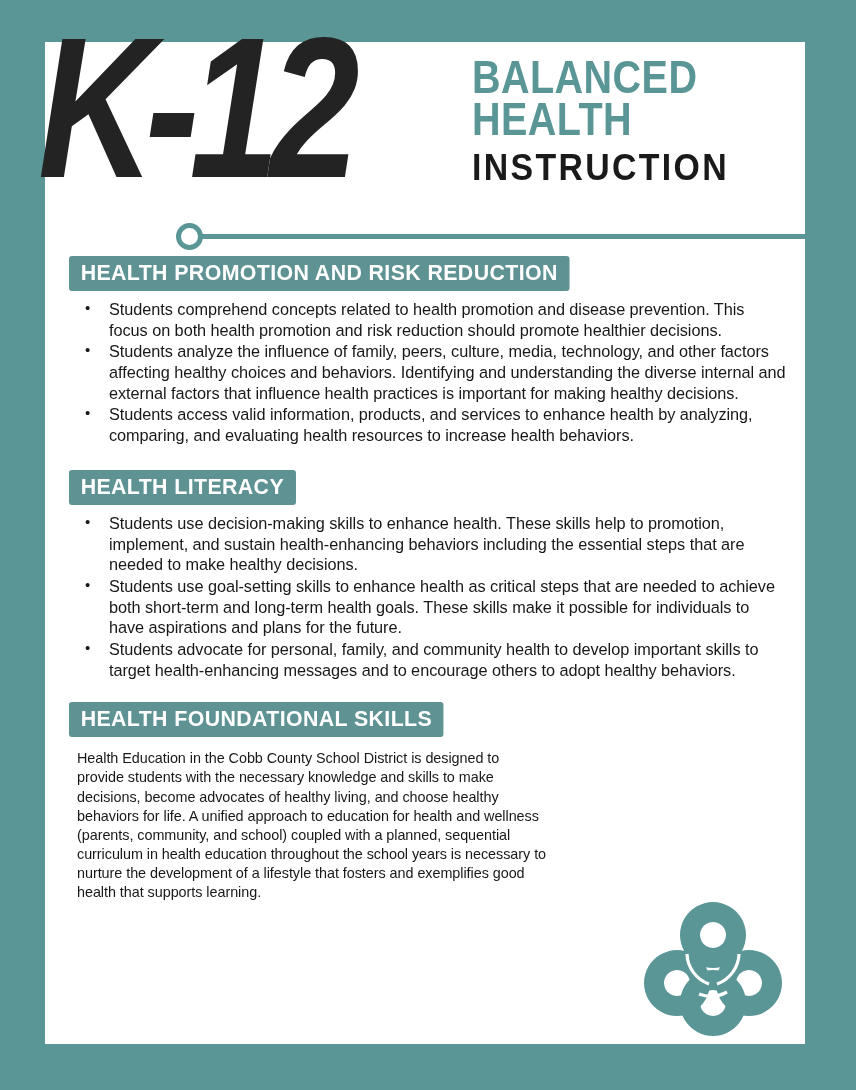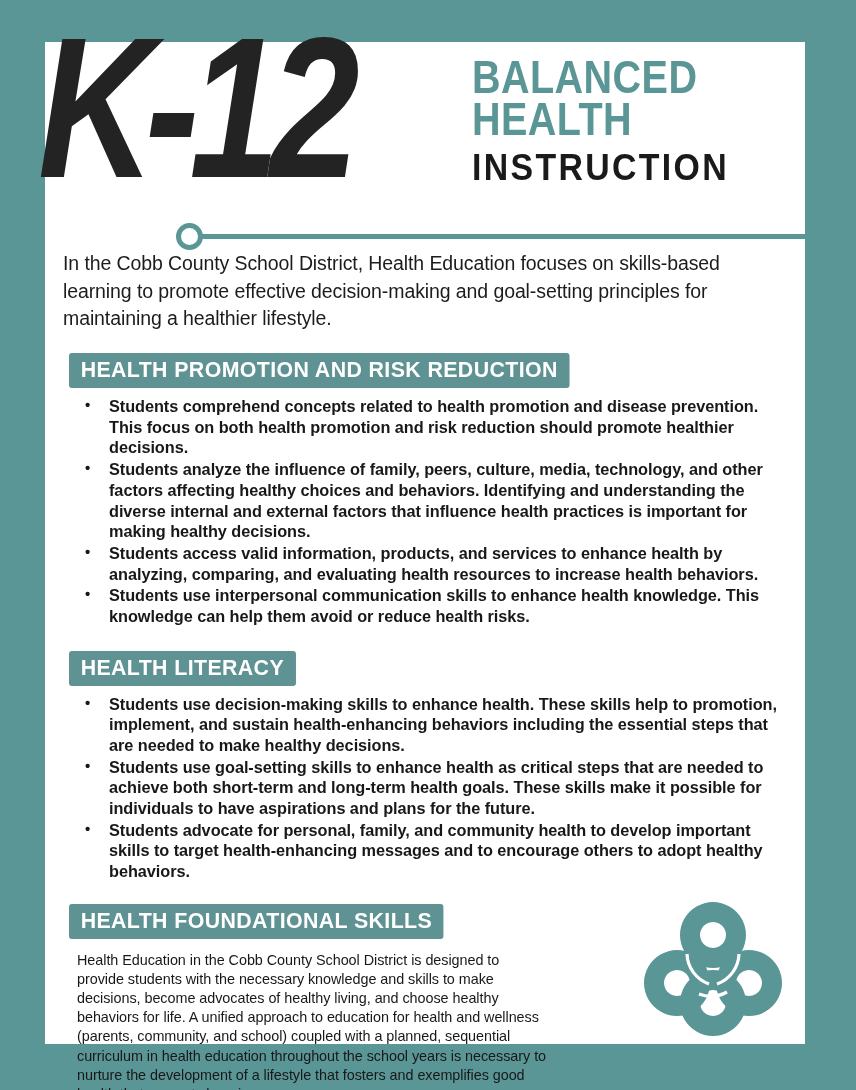--- a/index.html
+++ b/index.html
@@ -149,21 +149,20 @@
     list-style: none;
   }
   ul.bullets li {
     position: relative;
     font-size: 16.3px;
     line-height: 1.27;
     color: #181818;
     padding-left: 32px;
     margin-bottom: 1px;
     letter-spacing: -0.05px;
-    font-weight: bold;
   }
   ul.bullets li::before {
     content: "•";
     position: absolute;
     left: 8px;
     top: -1px;
     font-size: 15px;
     color: #181818;
   }
 
@@ -204,29 +203,27 @@
   <div class="title-line3">INSTRUCTION</div>
 </div>
 
 <div class="divider-wrap">
   <div class="divider-line"></div>
   <div class="divider-dot"></div>
 </div>
 
 <div class="content">
 
-  <p class="intro">In the Cobb County School District, Health Education focuses on skills-based learning to promote effective decision-making and goal-setting principles for maintaining a healthier lifestyle.</p>
 
   <div class="section">
     <div class="section-banner">HEALTH PROMOTION AND RISK REDUCTION</div>
     <ul class="bullets">
       <li>Students comprehend concepts related to health promotion and disease prevention. This focus on both health promotion and risk reduction should promote healthier decisions.</li>
       <li>Students analyze the influence of family, peers, culture, media, technology, and other factors affecting healthy choices and behaviors. Identifying and understanding the diverse internal and external factors that influence health practices is important for making healthy decisions.</li>
       <li>Students access valid information, products, and services to enhance health by analyzing, comparing, and evaluating health resources to increase health behaviors.</li>
-      <li>Students use interpersonal communication skills to enhance health knowledge. This knowledge can help them avoid or reduce health risks.</li>
     </ul>
   </div>
 
   <div class="spacer-lit"></div>
 
   <div class="section">
     <div class="section-banner">HEALTH LITERACY</div>
     <ul class="bullets">
       <li>Students use decision-making skills to enhance health. These skills help to promotion, implement, and sustain health-enhancing behaviors including the essential steps that are needed to make healthy decisions.</li>
       <li>Students use goal-setting skills to enhance health as critical steps that are needed to achieve both short-term and long-term health goals. These skills make it possible for individuals to have aspirations and plans for the future.</li>

